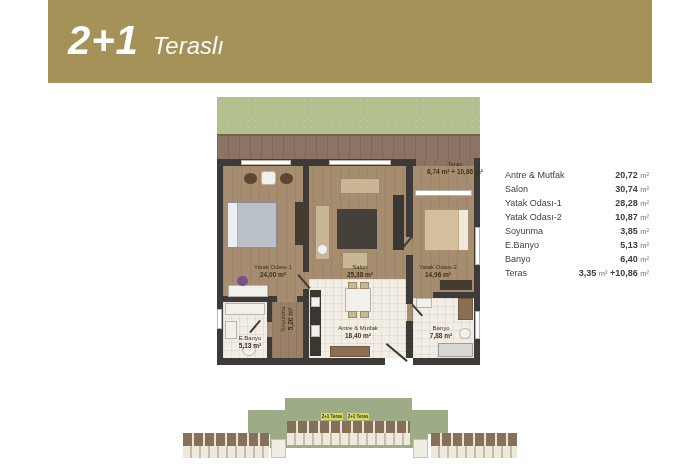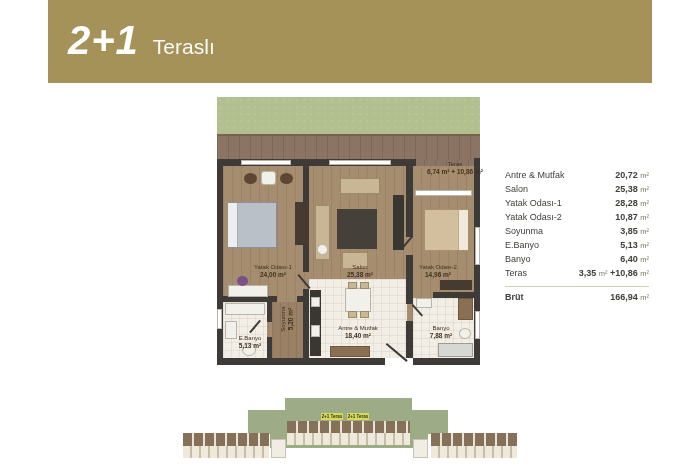--- a/index.html
+++ b/index.html
@@ -3,21 +3,21 @@
 <meta charset="utf-8">
 <style>
   html,body{margin:0;padding:0;background:#fff;}
   #stage{position:relative;width:700px;height:466px;background:#ffffff;overflow:hidden;
          font-family:"Liberation Sans", sans-serif;}
 
   
   .banner{position:absolute;left:48px;top:0;width:604px;height:83px;background:#a59258;}
   .banner-inner{position:absolute;left:20px;top:18px;display:flex;align-items:baseline;gap:14px;color:#fff;}
   .t-big{font-size:40px;font-weight:bold;font-style:italic;letter-spacing:1px;}
-  .t-small{font-size:21px;font-weight:normal;opacity:.96;}
+  .t-small{font-size:24px;font-style:italic;font-weight:normal;opacity:.96;}
 
   
   .plan{position:absolute;left:217px;top:97px;width:263px;height:293px;}
   .abs{position:absolute;}
   .grass{background:#b2c090;background-image:radial-gradient(rgba(255,255,255,.12) 1px, transparent 1px);background-size:7px 7px;}
   .deck{background:#8b7464;background-image:repeating-linear-gradient(90deg, rgba(0,0,0,.10) 0 1px, transparent 1px 11px);}
   .deck-edge{background:#77624f;}
   .wood{background:#a68d6f;background-image:repeating-linear-gradient(90deg, rgba(0,0,0,.07) 0 1px, transparent 1px 9px);}
   .wood2{background:#9a8166;background-image:repeating-linear-gradient(90deg, rgba(0,0,0,.08) 0 1px, transparent 1px 8px);}
   .tile{background:#f3eee5;background-image:linear-gradient(rgba(0,0,0,.055) 1px, transparent 1px),linear-gradient(90deg, rgba(0,0,0,.055) 1px, transparent 1px);background-size:8px 8px;}
@@ -186,21 +186,21 @@
     </div>
   </div>
 
   <div class="area-table">
     <div class="trow">
       <span class="tlabel">Antre &amp; Mutfak</span>
       <span class="tval"><span>20,72</span> <span class="u">m²</span></span>
     </div>
     <div class="trow">
       <span class="tlabel">Salon</span>
-      <span class="tval"><span>25,38</span> <span class="u">m²</span></span>
+      <span class="tval"><span>30,74</span> <span class="u">m²</span></span>
     </div>
     <div class="trow">
       <span class="tlabel">Yatak Odası-1</span>
       <span class="tval"><span>28,28</span> <span class="u">m²</span></span>
     </div>
     <div class="trow">
       <span class="tlabel">Yatak Odası-2</span>
       <span class="tval"><span>10,87</span> <span class="u">m²</span></span>
     </div>
     <div class="trow">
@@ -211,24 +211,20 @@
       <span class="tlabel">E.Banyo</span>
       <span class="tval"><span>5,13</span> <span class="u">m²</span></span>
     </div>
     <div class="trow">
       <span class="tlabel">Banyo</span>
       <span class="tval"><span>6,40</span> <span class="u">m²</span></span>
     </div>
     <div class="trow">
       <span class="tlabel">Teras</span>
       <span class="tval"><span>3,35</span> <span class="u">m²</span> <span>+10,86</span> <span class="u">m²</span></span>
-    </div>
-    <div class="trow total">
-      <span class="tlabel">Brüt</span>
-      <span class="tval"><span>166,94</span> <span class="u">m²</span></span>
     </div>
   </div>
 
   <div class="keyplan">
     <div class="abs kgreen" style="left:110px;top:5px;width:127px;height:32px;"></div>
     <div class="abs kgreen" style="left:73px;top:17px;width:200px;height:24px;"></div>
     <div class="abs kgreen" style="left:95px;top:30px;width:158px;height:25px;"></div>
 
     <div class="abs units" style="left:112px;top:28px;width:123px;height:24px;">
       <div class="row-top"></div>

